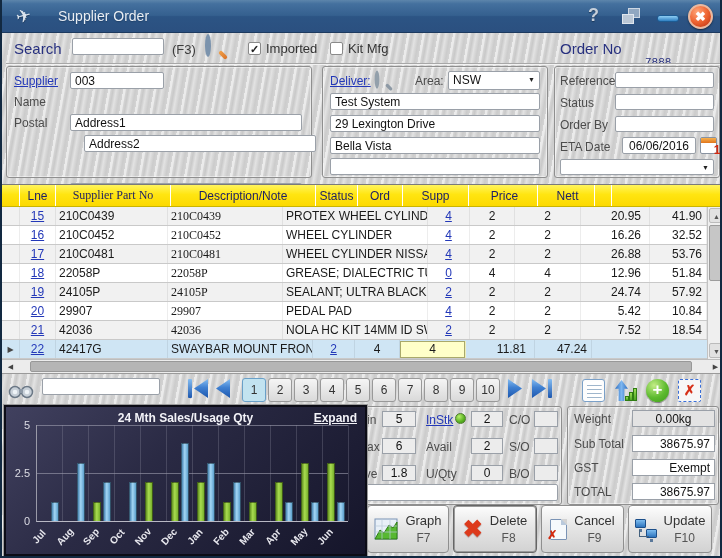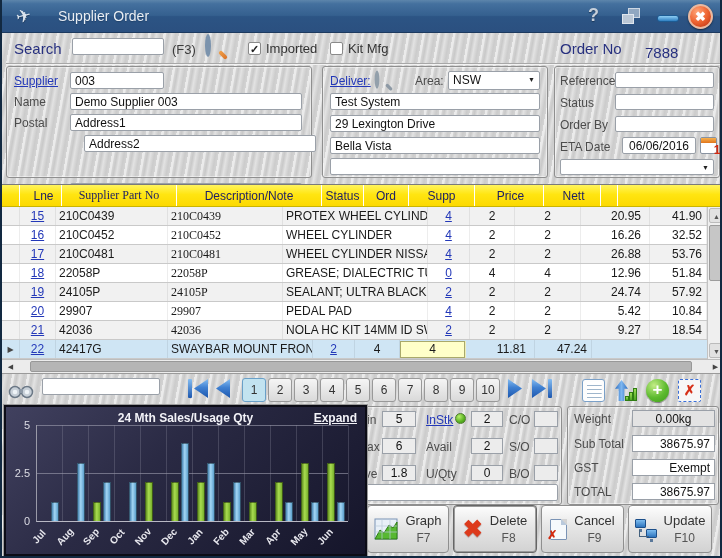--- a/index.html
+++ b/index.html
@@ -36,21 +36,21 @@
   .mag .glass{width:15px;height:15px;border:3px solid #7b93ad;border-radius:50%;background:radial-gradient(circle at 35% 30%,#eef7ff,#bcdcf2);}
   .mag .handle{position:absolute;width:10px;height:4px;background:linear-gradient(90deg,#f0a04a,#d9742a);border-radius:2px;transform:rotate(45deg);left:13px;top:16px;}
   .search-mag{position:absolute;left:203px;top:37px;cursor:pointer;}
   .chk{position:absolute;width:13px;height:13px;background:#fff;border:1px solid #8a8a8a;border-radius:2px;font-size:11px;font-weight:bold;color:#222;line-height:12px;text-align:center;cursor:pointer;}
   .chk-imported{left:246px;top:42px;}
   .chk-kit{left:328px;top:42px;}
   .chk-label{position:absolute;top:41px;font-size:13px;color:#333;}
   .lab-imported{left:264px;}
   .lab-kit{left:346px;}
   .orderno-label{position:absolute;left:558px;top:40px;font-size:15px;}
-  .orderno-value{position:absolute;left:643px;top:44px;font-size:15px;}
+  .orderno-value{position:absolute;left:643px;top:56px;font-size:11px;font-family:Liberation Mono, monospace;}
   .hr-etched{position:absolute;left:4px;top:63px;width:714px;height:2px;border-top:1px solid #a8a8a8;border-bottom:1px solid #f2f2f2;}
   
   .gbox{position:absolute;border:1px solid #8f8f8f;border-radius:3px;box-shadow:inset 0 0 0 1px rgba(255,255,255,.45);}
   .box-supplier{left:4px;top:66px;width:306px;height:112px;}
   .box-deliver{left:320px;top:66px;width:226px;height:112px;}
   .box-orderinfo{left:552px;top:66px;width:166px;height:112px;}
   .link{color:#2338b8;text-decoration:underline;font-size:12px;cursor:pointer;}
   
   .grid{position:absolute;left:0;top:184px;width:722px;border-top:1px solid #7a7a7a;border-bottom:1px solid #9a9a9a;background:#fff;}
   .g-head{display:flex;height:22px;background:linear-gradient(180deg,#fff45c 0%,#ffe511 45%,#fcd900 100%);border-bottom:1px solid #c9b500;}
@@ -162,21 +162,20 @@
   <span class="chk chk-kit"></span>
   <span class="chk-label lab-kit">Kit Mfg</span>
   <span class="orderno-label navy">Order No</span>
   <span class="orderno-value navy">7888</span>
   <div class="hr-etched"></div>
 
   <div class="gbox box-supplier"></div>
   <span class="link" style="position:absolute;left:12px;top:74px;">Supplier</span>
   <input class="fld" style="position: absolute; left: 68px; top: 72px; width: 94px;" value="003">
   <span class="abs-lbl" style="left:12px;top:95px;">Name</span>
-  <input class="fld" style="position: absolute; left: 68px; top: 93px; width: 232px;" value="Demo Supplier 003">
   <span class="abs-lbl" style="left:12px;top:116px;">Postal</span>
   <input class="fld" style="position: absolute; left: 68px; top: 114px; width: 232px;" value="Address1">
   <input class="fld" style="position: absolute; left: 82px; top: 135px; width: 232px;" value="Address2">
   <input class="fld" style="position: absolute; left: 68px; top: 156px; width: 232px; margin-top: 27px;" value="Address3 1234">
 
   <div class="gbox box-deliver"></div>
   <span class="link" style="position:absolute;left:328px;top:74px;">Deliver:</span>
   <span class="mag" style="position:absolute;left:372px;top:71px;transform:scale(.8);"><span class="glass" style="border-color:#93a0ab;"></span><span class="handle" style="background:#8d99a5;"></span></span>
   <span class="abs-lbl" style="left:413px;top:74px;">Area:</span>
   <div class="combo" style="left:446px;top:71px;width:92px;height:19px;"><span>NSW</span><span class="arr">▼</span></div>
@@ -198,21 +197,21 @@
       <span class="cal-top"></span>
       <span class="cal-num">12</span>
     </span>
   <div class="combo" style="left:558px;top:159px;width:154px;height:16px;">
       <span class="arr">▼</span>
     </div>
 
   <div class="grid">
     <div class="g-head">
       <div class="g-cell c-marker"></div>
-      <div class="g-cell c-lne" style="color:#1c1e66;text-decoration:none;margin-left:6px;">Lne</div>
+      <div class="g-cell c-lne" style="color:#1c1e66;text-decoration:none;">Lne</div>
       <div class="g-cell c-part" style="justify-content:center;">Supplier Part No</div>
       <div class="g-cell c-desc" style="justify-content:center;">Description/Note</div>
       <div class="g-cell c-status" style="color:#1c1e66;text-decoration:none;">Status</div>
       <div class="g-cell c-ord">Ord</div>
       <div class="g-cell c-supp">Supp</div>
       <div class="g-cell c-price" style="justify-content:center;padding-right:0;">Price</div>
       <div class="g-cell c-nett" style="justify-content:center;padding-right:0;">Nett</div>
       <div class="g-cell c-scroll"></div>
     </div>
     <div class="g-body" id="grid-body">
@@ -290,21 +289,21 @@
     </div>
         <div class="g-row alt">
       <div class="g-cell c-marker"></div>
       <div class="g-cell c-lne">21</div>
       <div class="g-cell c-product">42036</div>
       <div class="g-cell c-part">42036</div>
       <div class="g-cell c-desc">NOLA HC KIT 14MM ID SW...</div>
       <div class="g-cell c-status">2</div>
       <div class="g-cell c-ord">2</div>
       <div class="g-cell c-supp">2</div>
-      <div class="g-cell c-price">9.27</div>
+      <div class="g-cell c-price">7.52</div>
       <div class="g-cell c-nett">18.54</div>
     </div>
         <div class="g-row sel">
       <div class="g-cell c-marker">▶</div>
       <div class="g-cell c-lne">22</div>
       <div class="g-cell c-product">42417G</div>
       <div class="g-cell c-desc">SWAYBAR MOUNT FRONT ...</div>
       <div class="g-cell c-status">2</div>
       <div class="g-cell c-ord">4</div>
       <div class="g-cell c-supp hl">4</div>

